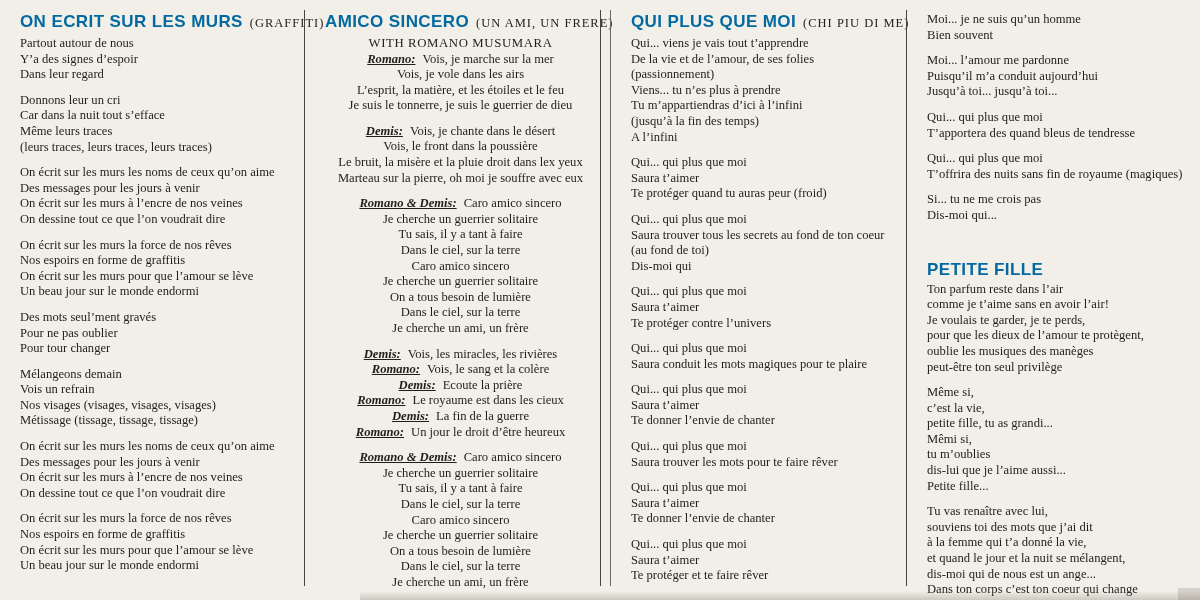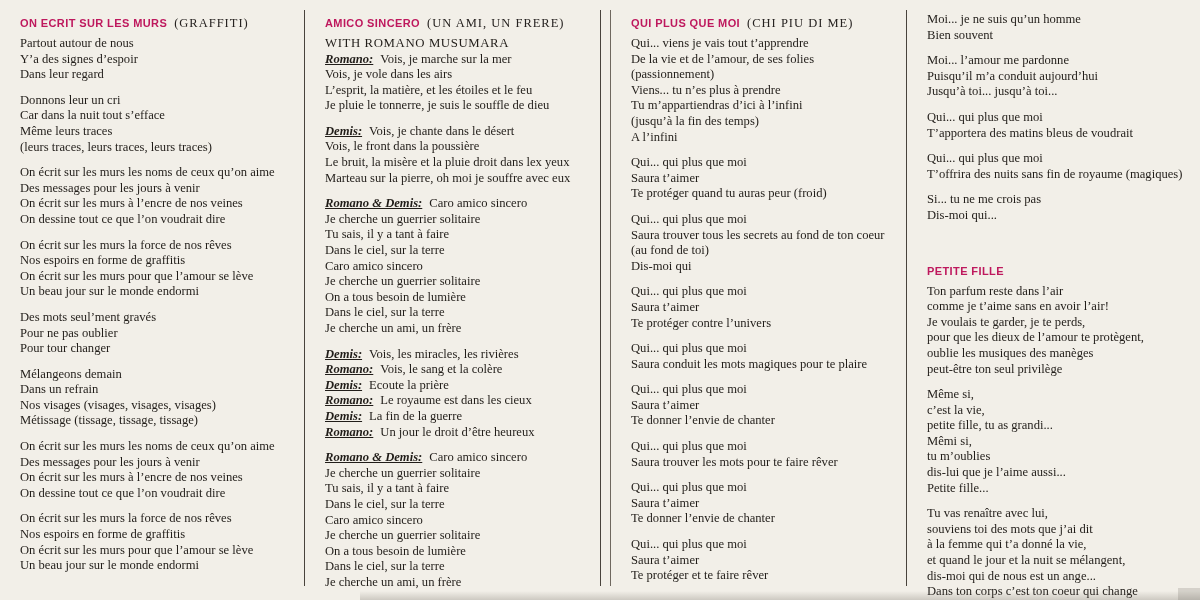--- a/index.html
+++ b/index.html
@@ -18,21 +18,21 @@
     width: 1200px; height: 600px;
     box-sizing: border-box;
     padding-top: 10px;
   }
   .column {
     box-sizing: border-box;
     flex: none;
     padding: 2px 4px 0 20px;
   }
   .col-1 { width: 304px; }
-  .col-2 { width: 295px; }
+  .col-2 { width: 295px; text-align: center; }
   .col-3 { width: 295px; }
   .col-4 { width: 295px; }
   .rule {
     flex: none;
     width: 1px;
     background: #49433c;
     margin: 0 0 14px 0;
   }
   .rule-double {
     width: 9px;
@@ -41,23 +41,23 @@
     border-right: 1px solid #6f685f;
   }
   .song-header {
     margin-bottom: 3px;
     line-height: 19px;
     white-space: nowrap;
   }
   .song-title {
     font-family: "Liberation Sans", sans-serif;
     font-weight: 800;
-    font-size: 11px;
+    font-size: 17px;
     letter-spacing: 0.4px;
-    color: #be185d;
+    color: #0369a1;
   }
   .song-subtitle {
     font-size: 12.5px;
     letter-spacing: 1px;
     margin-left: 7px;
     color: #2a2username5 21;
     color: #262220;
   }
   .song-credit {
     font-size: 12.8px;
@@ -125,21 +125,21 @@
           <div class="line">On écrit sur les murs pour que l’amour se lève</div>
           <div class="line">Un beau jour sur le monde endormi</div>
         </div>
         <div class="stanza">
           <div class="line">Des mots seul’ment gravés</div>
           <div class="line">Pour ne pas oublier</div>
           <div class="line">Pour tour changer</div>
         </div>
         <div class="stanza">
           <div class="line">Mélangeons demain</div>
-          <div class="line">Dans un refrain</div>
+          <div class="line">Vois un refrain</div>
           <div class="line">Nos visages (visages, visages, visages)</div>
           <div class="line">Métissage (tissage, tissage, tissage)</div>
         </div>
         <div class="stanza">
           <div class="line">On écrit sur les murs les noms de ceux qu’on aime</div>
           <div class="line">Des messages pour les jours à venir</div>
           <div class="line">On écrit sur les murs à l’encre de nos veines</div>
           <div class="line">On dessine tout ce que l’on voudrait dire</div>
         </div>
         <div class="stanza">
@@ -152,21 +152,21 @@
     </div>
     <div class="rule"></div>
     <div class="column col-2">
       <div class="song-block">
         <div class="song-header"><span class="song-title">AMICO SINCERO</span><span class="song-subtitle">(UN AMI, UN FRERE)</span></div>
         <div class="song-credit">WITH ROMANO MUSUMARA</div>
         <div class="stanza">
           <div class="line"><span class="speaker">Romano:</span>Vois, je marche sur la mer</div>
           <div class="line">Vois, je vole dans les airs</div>
           <div class="line">L’esprit, la matière, et les étoiles et le feu</div>
-          <div class="line">Je pluie le tonnerre, je suis le souffle de dieu</div>
+          <div class="line">Je suis le tonnerre, je suis le guerrier de dieu</div>
         </div>
         <div class="stanza">
           <div class="line"><span class="speaker">Demis:</span>Vois, je chante dans le désert</div>
           <div class="line">Vois, le front dans la poussière</div>
           <div class="line">Le bruit, la misère et la pluie droit dans lex yeux</div>
           <div class="line">Marteau sur la pierre, oh moi je souffre avec eux</div>
         </div>
         <div class="stanza">
           <div class="line"><span class="speaker">Romano &amp; Demis:</span>Caro amico sincero</div>
           <div class="line">Je cherche un guerrier solitaire</div>
@@ -260,21 +260,21 @@
           <div class="line">Moi... je ne suis qu’un homme</div>
           <div class="line">Bien souvent</div>
         </div>
         <div class="stanza">
           <div class="line">Moi... l’amour me pardonne</div>
           <div class="line">Puisqu’il m’a conduit aujourd’hui</div>
           <div class="line">Jusqu’à toi... jusqu’à toi...</div>
         </div>
         <div class="stanza">
           <div class="line">Qui... qui plus que moi</div>
-          <div class="line">T’apportera des matins bleus de voudrait</div>
+          <div class="line">T’apportera des quand bleus de tendresse</div>
         </div>
         <div class="stanza">
           <div class="line">Qui... qui plus que moi</div>
           <div class="line">T’offrira des nuits sans fin de royaume (magiques)</div>
         </div>
         <div class="stanza">
           <div class="line">Si... tu ne me crois pas</div>
           <div class="line">Dis-moi qui...</div>
         </div>
       </div>

